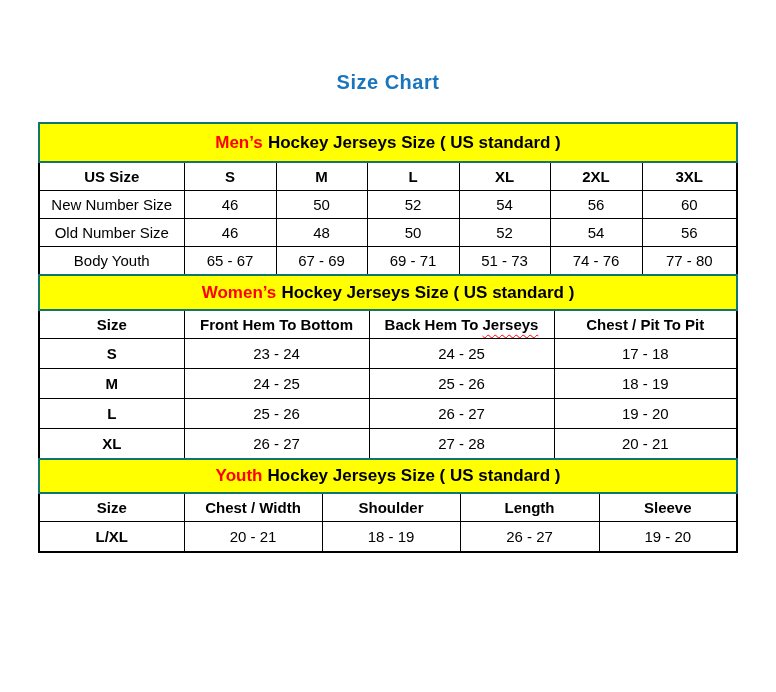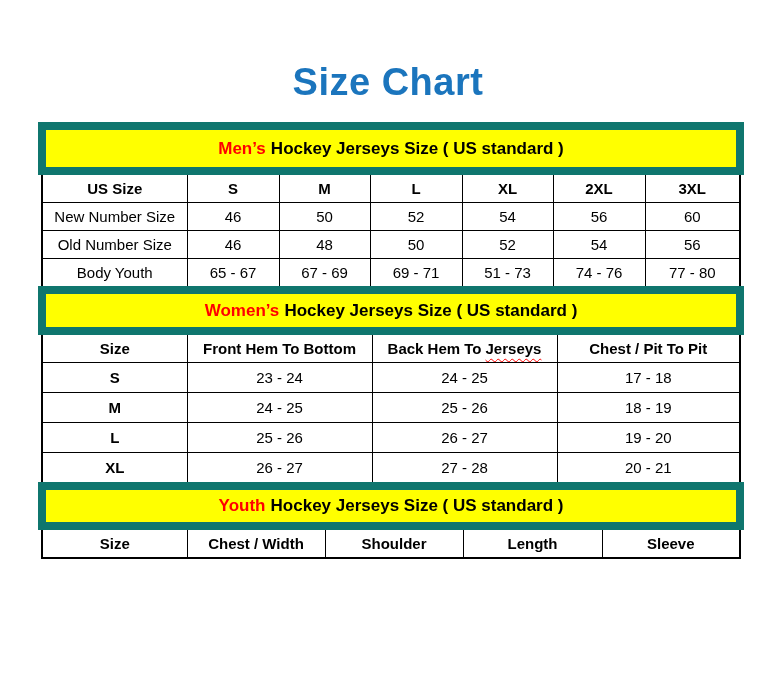--- a/index.html
+++ b/index.html
@@ -8,21 +8,21 @@
     background: #ffffff;
     width: 776px;
     height: 692px;
     overflow: hidden;
     font-family: "Liberation Sans", sans-serif;
     color: #000000;
   }
   .page-title {
     margin: 64px 0 0 0;
     text-align: center;
-    font-size: 38px;
+    font-size: 20px;
     line-height: 36px;
     font-weight: bold;
     color: #1B75BD;
     letter-spacing: 0.5px;
   }
   .chart-wrap {
     margin: 22px 0 0 38px;
     width: 698px;
   }
   table.section {
@@ -38,21 +38,21 @@
     border: 1px solid #000;
     text-align: center;
     vertical-align: middle;
     padding: 0 2px;
     font-size: 15px;
     overflow: hidden;
     white-space: nowrap;
   }
   tr.banner-row td {
     background: #FFFF00;
-    border: 8px solid #0f766e;
+    border: 2px solid #0f766e;
     font-size: 17px;
     font-weight: bold;
   }
   .banner-hl { color: #FF0000; }
   .banner-rest { margin-left: 0.30em; }
   tr.banner-row.men td    { height: 37px; }
   tr.banner-row.women td  { height: 33px; }
   tr.banner-row.youth td  { height: 32px; }
   tr.head-row th { font-weight: bold; height: 27px; }
   table.men   tr.data-row td { height: 27px; }
@@ -191,16 +191,23 @@
         <span class="banner-hl">Youth</span><span class="banner-rest">Hockey Jerseys Size ( US standard )</span>
       </td>
     </tr>
     <tr class="head-row">
       <th>Size</th>
       <th>Chest / Width</th>
       <th>Shoulder</th>
       <th>Length</th>
       <th>Sleeve</th>
     </tr>
+    <tr class="data-row">
+      <td class="row-label-bold">L/XL</td>
+      <td>20 - 21</td>
+      <td>18 - 19</td>
+      <td>26 - 27</td>
+      <td>19 - 20</td>
+    </tr>
   </tbody>
     </table>
 
 </div>
 
 </body></html>

